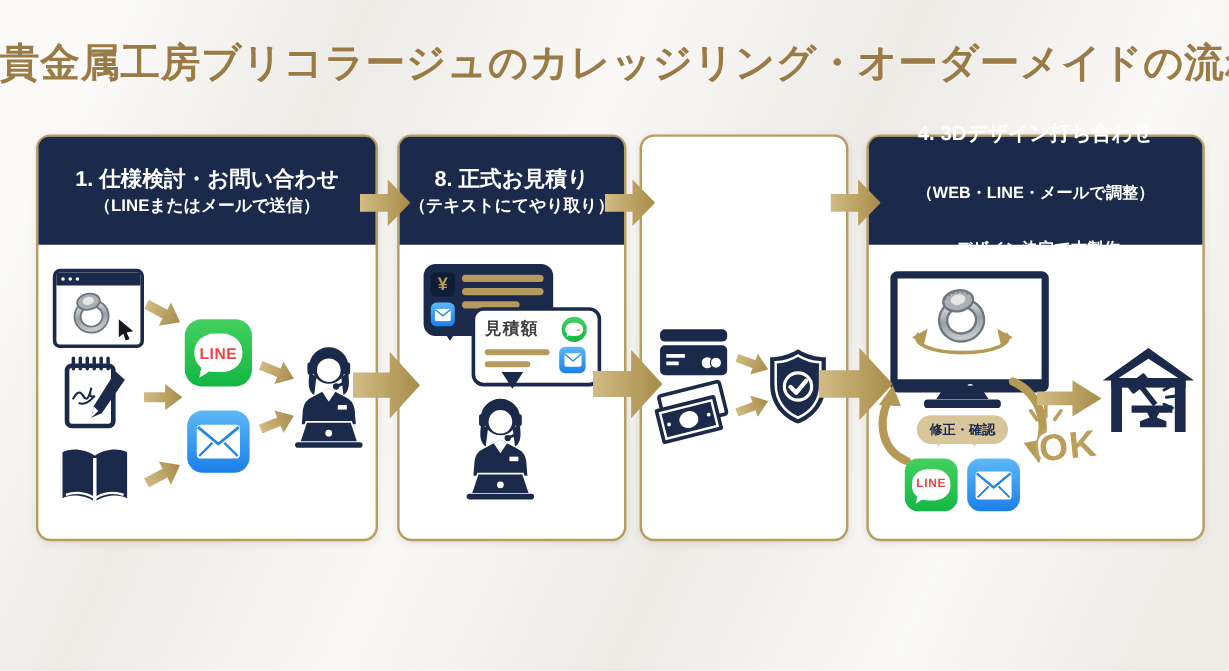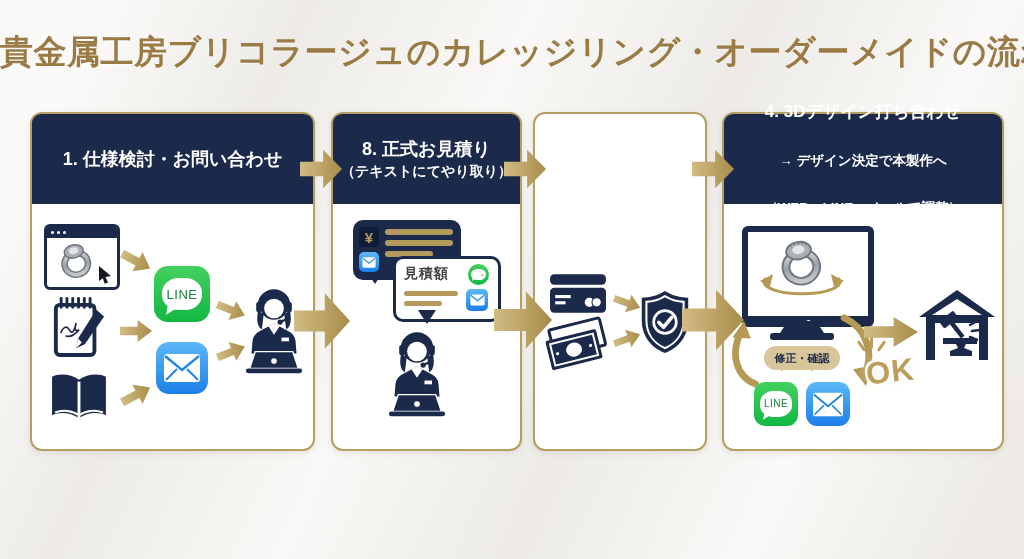--- a/index.html
+++ b/index.html
@@ -60,21 +60,21 @@
   .line-bubble{
     position:relative;background:#fff;border-radius:42%/46%;
     display:flex;align-items:center;justify-content:center;
     width:72%;height:58%;
   }
   .line-bubble:after{
     content:"";position:absolute;left:12%;bottom:-18%;
     border:5px solid transparent;border-top-color:#fff;border-left-color:#fff;
     transform:rotate(12deg);
   }
-  .line-word{color:#15803d;font-weight:normal;letter-spacing:.5px;}
+  .line-word{color:#ef4444;font-weight:bold;letter-spacing:.5px;}
   
   .chat-card{
     position:absolute;background:#1b2a4a;border-radius:10px;z-index:2;
   }
   .chat-card:after{
     content:"";position:absolute;left:14px;bottom:-12px;
     border:8px solid transparent;border-top:12px solid #1b2a4a;
   }
   .yen-box{
     position:absolute;background:#0e1c36;border-radius:4px;
@@ -139,20 +139,21 @@
           <stop offset="1" stop-color="#c4c8cc"></stop>
       </linearGradient>
     </defs>
   </svg>
 
   <div class="main-title">貴金属工房ブリコラージュのカレッジリング・オーダーメイドの流れ</div>
 
   <div class="box box1">
     <div class="box-header">
       <span class="hd-title">1. 仕様検討・お問い合わせ</span>
+      <span class="hd-sub">（LINEまたはメールで送信）</span>
     </div>
 
     <div class="abs" style="left:12px;top:110px;width:70px;height:60px;border:3px solid #1b2a4a;border-radius:6px;background:#fff;">
       <div class="abs" style="left:0;top:0;right:0;height:11px;background:#1b2a4a;border-radius:2px 2px 0 0;display:flex;align-items:center;gap:3px;padding-left:4px;">
         <span style="width:3px;height:3px;border-radius:50%;background:#fff;"></span>
         <span style="width:3px;height:3px;border-radius:50%;background:#fff;"></span>
         <span style="width:3px;height:3px;border-radius:50%;background:#fff;"></span>
       </div>
       <svg class="abs" style="left:7px;top:13px;" width="44" height="40" viewBox="0 0 60 54">
         <g transform="rotate(-12 30 30)">
@@ -313,22 +314,22 @@
       <path d="M25 1 C18 5.5 10 7.5 2.5 7.5 L2.5 29 C2.5 45 12 56 25 61 C38 56 47.5 45 47.5 29 L47.5 7.5 C40 7.5 32 5.5 25 1 Z" fill="#1b2a4a"></path>
       <path d="M25 6 C19.5 9.5 13 11.3 7 11.5 L7 29 C7 42.5 14.5 51.8 25 56.3 C35.5 51.8 43 42.5 43 29 L43 11.5 C37 11.3 30.5 9.5 25 6 Z" fill="none" stroke="#fff" stroke-width="2"></path>
       <circle cx="25" cy="31" r="11" fill="none" stroke="#fff" stroke-width="2.6"></circle>
       <path d="M19 31.5 L23.6 36 L31.5 26.5" fill="none" stroke="#fff" stroke-width="3.6" stroke-linecap="round" stroke-linejoin="round"></path>
     </svg>
   </div>
 
   <div class="box box4">
     <div class="box-header" style="line-height:1.4;gap:28px;">
       <span class="hd-title">4. 3Dデザイン打ち合わせ</span>
+      <span class="hd-sub">（WEB・LINE・メールで調整）</span>
       <span class="hd-sub">→ デザイン決定で本製作へ</span>
-      <span class="hd-sub">（WEB・LINE・メールで調整）</span>
     </div>
 
     <div class="monitor" style="left:18px;top:112px;">
       <svg class="abs" style="left:20px;top:4px;" width="66" height="52" viewBox="0 0 60 54">
         <g transform="rotate(-10 30 30)">
           <ellipse cx="30" cy="32" rx="16" ry="15" fill="none" stroke="#6f757c" stroke-width="9"></ellipse>
           <ellipse cx="30" cy="32" rx="16" ry="15" fill="none" stroke="url(#silverG)" stroke-width="5"></ellipse>
           <ellipse cx="30" cy="15" rx="13" ry="9" fill="#aab0b6" stroke="#6f757c" stroke-width="2"></ellipse>
           <ellipse cx="30" cy="14" rx="6.5" ry="4.5" fill="#e6e7e5"></ellipse>
           <path d="M19 12 a13 9 0 0 1 22 0" fill="none" stroke="#7d838b" stroke-width="1.2" stroke-dasharray="2 2"></path>

